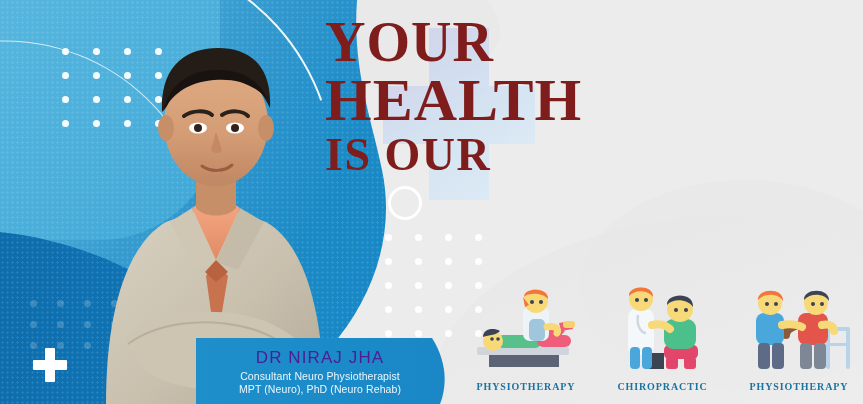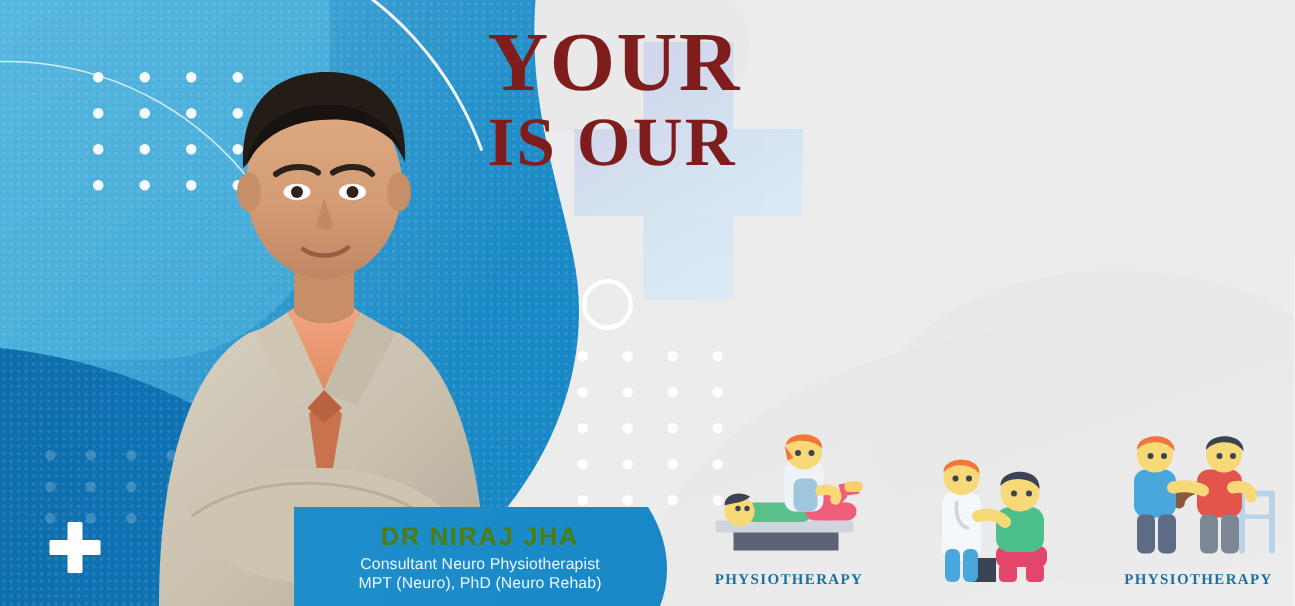--- a/index.html
+++ b/index.html
@@ -83,21 +83,21 @@
 
   
   .name-banner{
     position:absolute;left:196px;top:338px;width:260px;height:66px;
     background:linear-gradient(90deg,#1f8fcb 0%,#1b8ac8 60%,#1a86c6 100%);
     border-radius:0 0 0 0;
     clip-path:path("M0,0 L236,0 C250,22 252,46 244,66 L0,66 Z");
   }
   .name-title{
     position:absolute;left:196px;top:348px;width:248px;text-align:center;
-    color:#4d7c0f;font-size:17px;font-weight:bold;letter-spacing:1.1px;
+    color:#4c1d95;font-size:17px;font-weight:normal;letter-spacing:1.1px;
     font-family:"Liberation Sans",sans-serif;
   }
   .name-sub{
     position:absolute;left:196px;top:370px;width:248px;text-align:center;
     color:#eaf6fd;font-size:10.5px;line-height:12.5px;letter-spacing:.1px;
   }
 
   
   .headline{
     position:absolute;right:18px;top:14px;width:520px;
@@ -270,20 +270,21 @@
 
   <div class="name-banner"></div>
   <div class="name-title">DR NIRAJ JHA</div>
   <div class="name-sub">
     <div>Consultant Neuro Physiotherapist</div>
     <div>MPT (Neuro), PhD (Neuro Rehab)</div>
   </div>
 
   <div class="headline">
     <div class="hl1">YOUR</div>
+    <div class="hl2">HEALTH</div>
     <div class="hl3">IS OUR</div>
   </div>
 
   <div class="services">
 
     <div class="service">
       <div class="service-art">
         <svg width="118" height="88" viewBox="0 0 118 88" xmlns="http://www.w3.org/2000/svg">
 
           <rect x="10" y="62" width="92" height="8" rx="2" fill="#cfd4dd"></rect>
@@ -332,20 +333,21 @@
           <rect x="22" y="66" width="10" height="22" rx="4" fill="#4aa7dc"></rect>
           <rect x="34" y="66" width="10" height="22" rx="4" fill="#4aa7dc"></rect>
           <circle cx="33" cy="18" r="12" fill="#f7d978"></circle>
           <path d="M21,15 C20,4 46,3 45,16 C40,9 27,8 21,15 Z" fill="#f2763c"></path>
           <circle cx="29" cy="19" r="2" fill="#3c4352"></circle>
           <circle cx="38" cy="19" r="2" fill="#3c4352"></circle>
           <path d="M30,34 C28,46 34,52 38,52" stroke="#cfd8e0" stroke-width="2.5" fill="none"></path>
           <path d="M44,44 C52,42 58,44 62,48" stroke="#f7d978" stroke-width="8" fill="none" stroke-linecap="round"></path>
         </svg>
       </div>
+      <div class="service-label">CHIROPRACTIC</div>
     </div>
 
     <div class="service">
       <div class="service-art">
         <svg width="114" height="92" viewBox="0 0 114 92" xmlns="http://www.w3.org/2000/svg">
 
           <rect x="84" y="46" width="4" height="42" rx="2" fill="#b9d4e8"></rect>
           <rect x="104" y="46" width="4" height="42" rx="2" fill="#b9d4e8"></rect>
           <rect x="84" y="46" width="24" height="4" rx="2" fill="#b9d4e8"></rect>
           <rect x="84" y="62" width="24" height="3" rx="1.5" fill="#b9d4e8"></rect>

